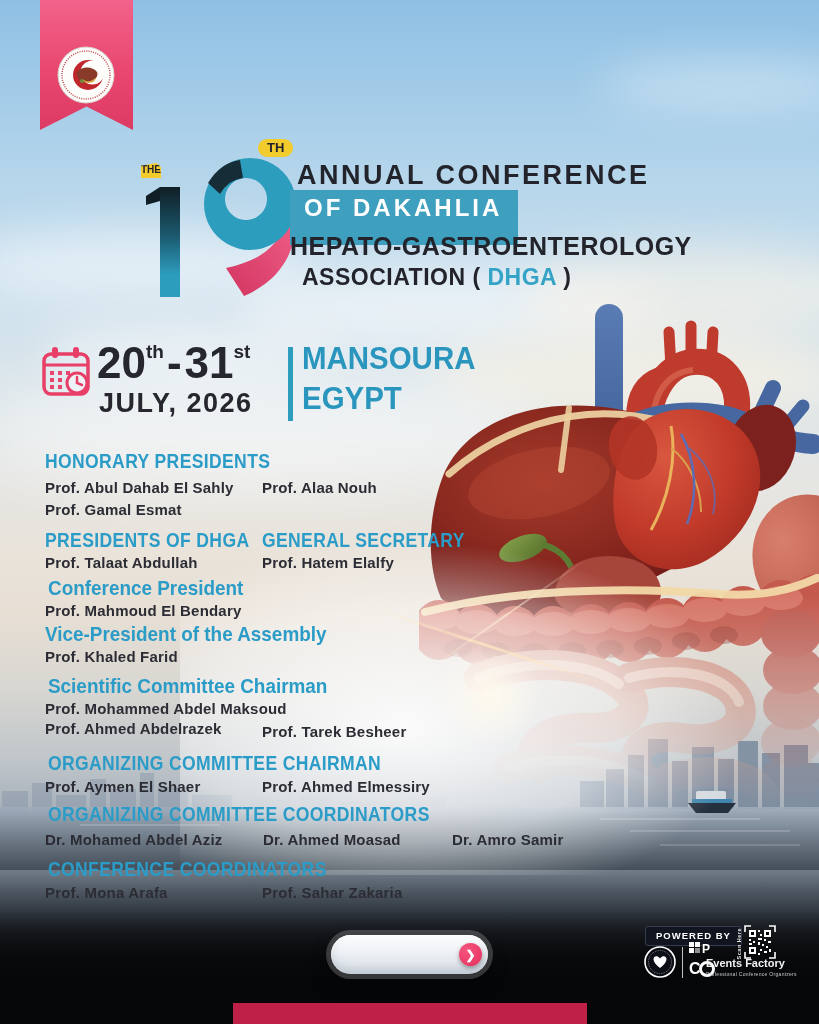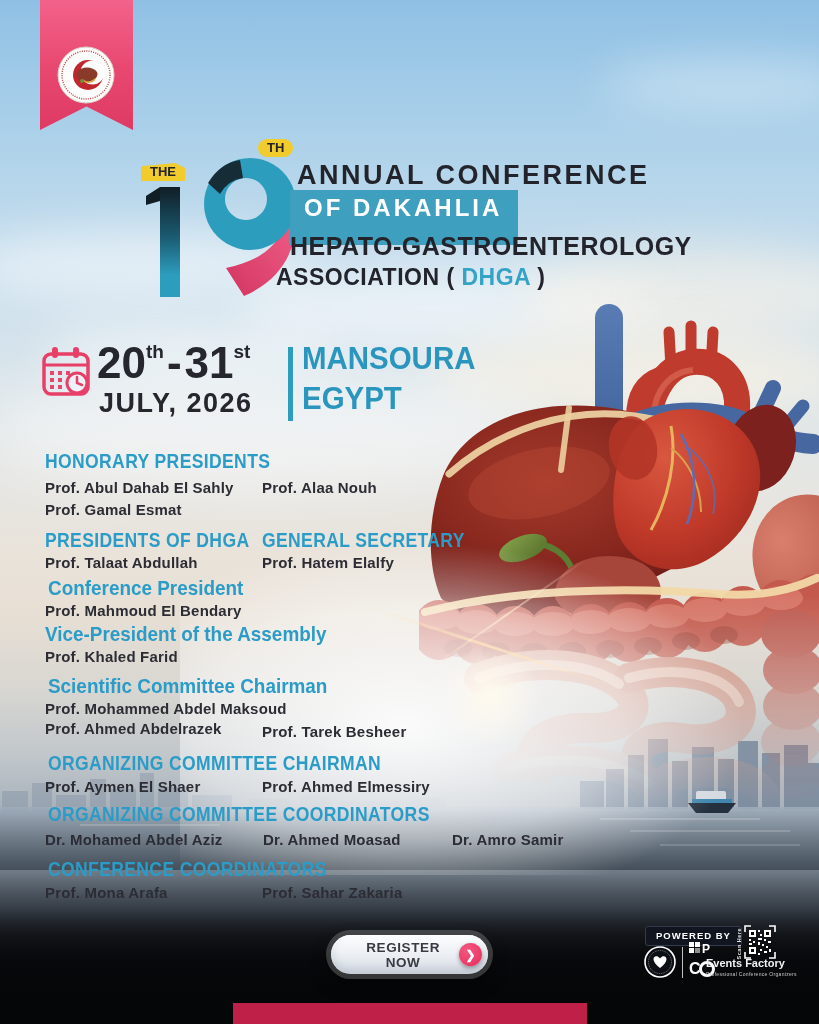--- a/index.html
+++ b/index.html
@@ -269,21 +269,21 @@
       <circle cx="29" cy="29" r="28" fill="#fdfdfb" stroke="#d8d2c8" stroke-width="1"></circle>
       <circle cx="29" cy="29" r="24" fill="none" stroke="#b32025" stroke-width="1.4" stroke-dasharray="1,1.3" opacity=".85"></circle>
       <circle cx="31" cy="29" r="15" fill="#c0272d"></circle>
       <circle cx="35.5" cy="26.5" r="12" fill="#fdfdfb"></circle>
       <path d="M20,26 C24,20 36,20 40,26 C42,30 38,35 30,36 C24,37 18,31 20,26 Z" fill="#8a3a28"></path>
       <path d="M26,34 C30,38 36,36 38,33" stroke="#d8a43c" stroke-width="1.5" fill="none"></path>
       <circle cx="25" cy="35" r="2" fill="#6d8f3e"></circle>
     </svg>
   </div>
 
-  <div class="tag" style="left:141px;top:163px;font-size:13px;padding:2px 9px 3px;clip-path:polygon(0 18%,78% 0,100% 28%,100% 100%,0 100%);text-align:right;">
+  <div class="tag" style="left:141px;top:163px;font-size:10px;padding:2px 0 3px;clip-path:polygon(0 18%,78% 0,100% 28%,100% 100%,0 100%);text-align:right;">
     <span>THE</span>
   </div>
   <svg class="abs" style="left:140px;top:138px;" width="170" height="170" viewBox="0 0 170 170">
     <defs>
       <linearGradient id="gOne" x1="0" y1="0" x2="0" y2="1">
         <stop offset="0" stop-color="#101e26"></stop>
           <stop offset=".45" stop-color="#1b5a70"></stop>
           <stop offset=".8" stop-color="#2d9dbe"></stop>
       </linearGradient>
       <linearGradient id="gTail" x1="1" y1="0" x2="0" y2="1">
@@ -297,21 +297,21 @@
     <path fill-rule="evenodd" fill="#2d9dbe" d="M110,20 a46,46 0 1,0 0.01,0 Z M106,40 a21,21 0 1,1 -0.01,0 Z"></path>
     <path d="M68,45 Q80,25 100,22 L103,40 Q88,42 80,56 Z" fill="#15232b" opacity=".92"></path>
   </svg>
   <div class="tag" style="left:258px;top:139px;font-size:13px;padding:2px 9px 3px;border-radius:9px;">
     <span>TH</span>
   </div>
 
   <div class="t-line" style="left:297px;top:160px;font-size:27px;letter-spacing:2.5px;">ANNUAL CONFERENCE</div>
   <div class="t-box" style="left:290px;top:190px;font-size:24px;">OF DAKAHLIA</div>
   <div class="t-line" style="left:290px;top:232px;font-size:25px;letter-spacing:.5px;text-align:right;">HEPATO-GASTROENTEROLOGY</div>
-  <div class="t-line" style="left:276px;top:264px;font-size:23px;letter-spacing:.5px;">
+  <div class="t-line" style="left:302px;top:264px;font-size:23px;letter-spacing:.5px;">
     <span>ASSOCIATION (</span>
     <span class="teal" style="color:#35a3c6;">DHGA</span>
     <span>)</span>
   </div>
 
   <svg class="abs" style="left:40px;top:345px;" width="52" height="53" viewBox="0 0 52 53">
     <rect x="4" y="9" width="44" height="40" rx="7" fill="none" stroke="#e83f68" stroke-width="3.5"></rect>
     <rect x="12" y="2" width="6" height="11" rx="3" fill="#e83f68"></rect>
     <rect x="33" y="2" width="6" height="11" rx="3" fill="#e83f68"></rect>
     <line x1="4" y1="20" x2="48" y2="20" stroke="#e83f68" stroke-width="3"></line>
@@ -363,21 +363,20 @@
   <div class="sec-h caps" style="left:48px;top:803px;">ORGANIZING COMMITTEE COORDINATORS</div>
   <div class="nm" style="left:45px;top:831px;">Dr. Mohamed Abdel Aziz</div>
   <div class="nm" style="left:263px;top:831px;">Dr. Ahmed Moasad</div>
   <div class="nm" style="left:452px;top:831px;">Dr. Amro Samir</div>
 
   <div class="sec-h caps" style="left:48px;top:858px;">CONFERENCE COORDINATORS</div>
   <div class="nm" style="left:45px;top:884px;">Prof. Mona Arafa</div>
   <div class="nm" style="left:262px;top:884px;">Prof. Sahar Zakaria</div>
 
   <button class="reg-btn">
-    <span class="reg-label">REGISTER NOW</span>
     <span class="reg-circle">
         <span>❯</span>
       </span>
   </button>
 
   <div class="pow-badge">POWERED BY</div>
   <svg class="abs" style="left:643px;top:945px;" width="34" height="34" viewBox="0 0 34 34">
     <circle cx="17" cy="17" r="15" fill="#0c1016" stroke="#fff" stroke-width="1.6"></circle>
     <circle cx="17" cy="17" r="11.5" fill="none" stroke="#fff" stroke-width=".7" stroke-dasharray=".8,1" opacity=".7"></circle>
     <path d="M17,23 C13,20 10.5,16.8 10.5,14.2 C10.5,12.2 12.2,10.9 13.9,11.3 C15.2,11.6 16.3,12.6 17,13.5 C17.7,12.6 18.8,11.6 20.1,11.3 C21.8,10.9 23.5,12.2 23.5,14.2 C23.5,16.8 21,20 17,23 Z" fill="#fff"></path>

